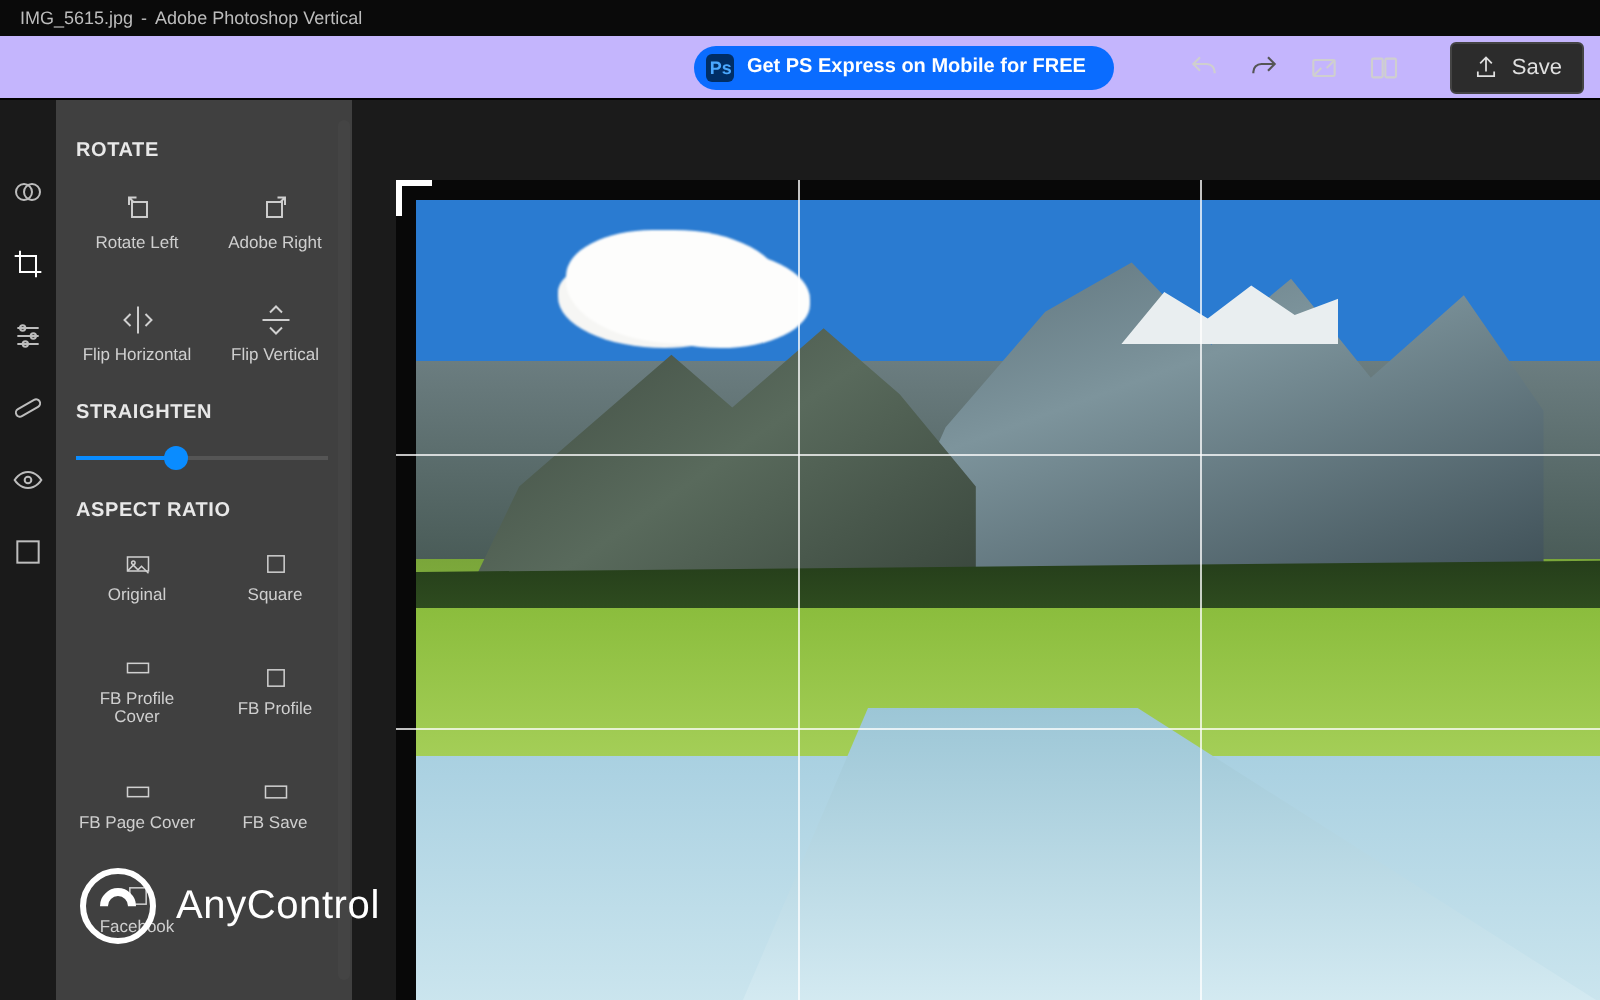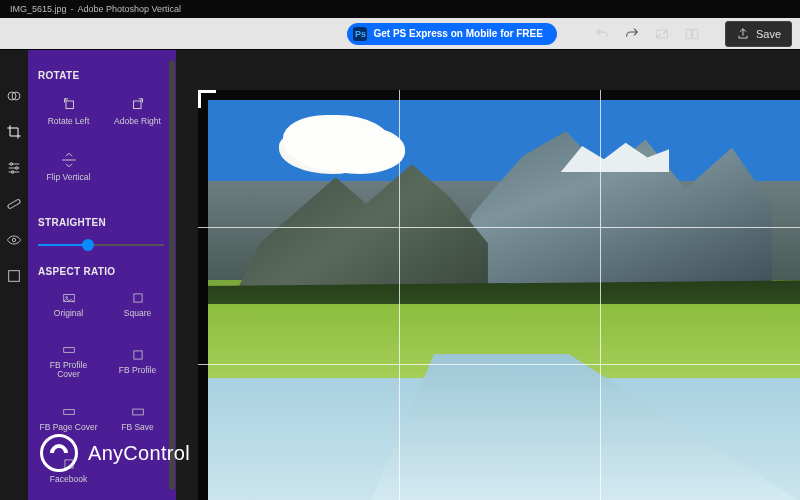--- a/index.html
+++ b/index.html
@@ -4,42 +4,42 @@
 <style>
   * { box-sizing: border-box; margin: 0; padding: 0; font-family: "Segoe UI", Arial, sans-serif; }
   body { width: 800px; height: 500px; background: #1a1a1a; overflow: hidden; color: #d0d0d0; }
   .wrap { width: 800px; height: 500px; display: flex; flex-direction: column; background: #1a1a1a; }
 
   
   .titlebar { height: 18px; background: #0a0a0a; display: flex; align-items: center; padding: 0 10px; font-size: 9px; color: #bdbdbd; }
   .titlebar .dash { margin: 0 4px; }
 
   
-  .topbar { height: 32px; background: #e5e5e5; border-bottom: 1px solid #000; display: flex; align-items: center; padding: 0 8px; }
+  .topbar { height: 32px; background: #c4b5fd; border-bottom: 1px solid #000; display: flex; align-items: center; padding: 0 8px; }
   .topbar-spacer { flex: 1; }
   .promo { display: inline-flex; align-items: center; height: 22px; background: #0a6cff; color: #fff; border-radius: 11px; padding: 0 14px 0 6px; font-size: 10px; font-weight: 600; }
   .promo .picon { width: 14px; height: 14px; background: #002e66; border-radius: 3px; margin-right: 6px; display:flex;align-items:center;justify-content:center;color:#4aa8ff;font-size:9px;}
   .tb-icons { display: flex; align-items: center; margin-left: 30px; }
   .tb-btn { width: 30px; height: 30px; display: flex; align-items: center; justify-content: center; color: #cfcfcf; cursor: pointer; }
   .tb-btn svg { width: 16px; height: 16px; stroke: #cfcfcf; fill: none; stroke-width: 1.6; }
   .tb-btn.dim svg { stroke: #555; }
   .save-btn { display: inline-flex; align-items: center; height: 26px; background: #2c2c2c; border: 1px solid #444; border-radius: 3px; padding: 0 10px; color: #e0e0e0; font-size: 11px; margin-left: 18px; cursor:pointer;}
   .save-btn svg { width: 14px; height: 14px; stroke: #e0e0e0; fill: none; margin-right: 6px; stroke-width:1.5;}
 
   
   .main { flex: 1; display: flex; min-height: 0; }
 
   
   .rail { width: 28px; background: #1a1a1a; display: flex; flex-direction: column; align-items: center; padding-top: 28px; }
   .rail-item { width: 28px; height: 36px; display: flex; align-items: center; justify-content: center; cursor: pointer; }
   .rail-item svg { width: 16px; height: 16px; stroke: #bdbdbd; fill: none; stroke-width: 1.5; }
   .rail-item.active svg { stroke: #fff; }
 
   
-  .panel { width: 148px; background: #4c1d95; padding: 12px 8px 8px 10px; overflow: hidden; position: relative; }
+  .panel { width: 148px; background: #404040; padding: 12px 8px 8px 10px; overflow: hidden; position: relative; }
   .panel::after { content:""; position:absolute; right:1px; top:10px; bottom:10px; width:6px; background:#444; border-radius:3px;}
   .section-title { font-size: 10px; font-weight: 700; color: #e8e8e8; letter-spacing: 0.3px; margin: 8px 0 10px 0; }
   .grid2 { display: grid; grid-template-columns: 1fr 1fr; gap: 17px 8px; }
   .tool { display: flex; flex-direction: column; align-items: center; justify-content: center; row-gap: 4px; padding: 4px 0; cursor: pointer; }
   .tool svg { width: 18px; height: 18px; stroke: #d0d0d0; fill: none; stroke-width: 1.3; }
   .tool .lbl { font-size: 8.5px; color: #cfcfcf; text-align: center; line-height:1.1; }
   .tool.sel .lbl { color: #0a8cff; }
   .tool.sel svg { stroke: #0a8cff; }
 
   
@@ -194,27 +194,33 @@
         </div>
         <div class="tool">
           <svg viewBox="0 0 24 24">
               <rect x="6" y="8" width="10" height="10"></rect>
               <path d="M18 10V5h-5M18 5l-3 3"></path>
             </svg>
           <span class="lbl">Adobe Right</span>
         </div>
         <div class="tool">
           <svg viewBox="0 0 24 24">
+              <path d="M12 3v18M7 8l-4 4 4 4M17 8l4 4-4 4"></path>
+            </svg>
+          <span class="lbl">Flip Horizontal</span>
+        </div>
+        <div class="tool">
+          <svg viewBox="0 0 24 24">
               <path d="M3 12h18M8 7l4-4 4 4M8 17l4 4 4-4"></path>
             </svg>
           <span class="lbl">Flip Vertical</span>
         </div>
       </div>
 
-      <div class="section-title" style="margin-top:30px">STRAIGHTEN</div>
+      <div class="section-title" style="margin-top:14px">STRAIGHTEN</div>
       <div class="slider-wrap">
         <div class="track"></div>
         <div class="track-fill" id="sfill" style="width: 40%;"></div>
         <div class="thumb" id="sthumb" style="left: calc(40% - 6px);"></div>
       </div>
 
       <div class="section-title">ASPECT RATIO</div>
       <div class="grid2" id="aspect-grid">
           <div class="tool aspect">
             <svg viewBox="0 0 24 24">

